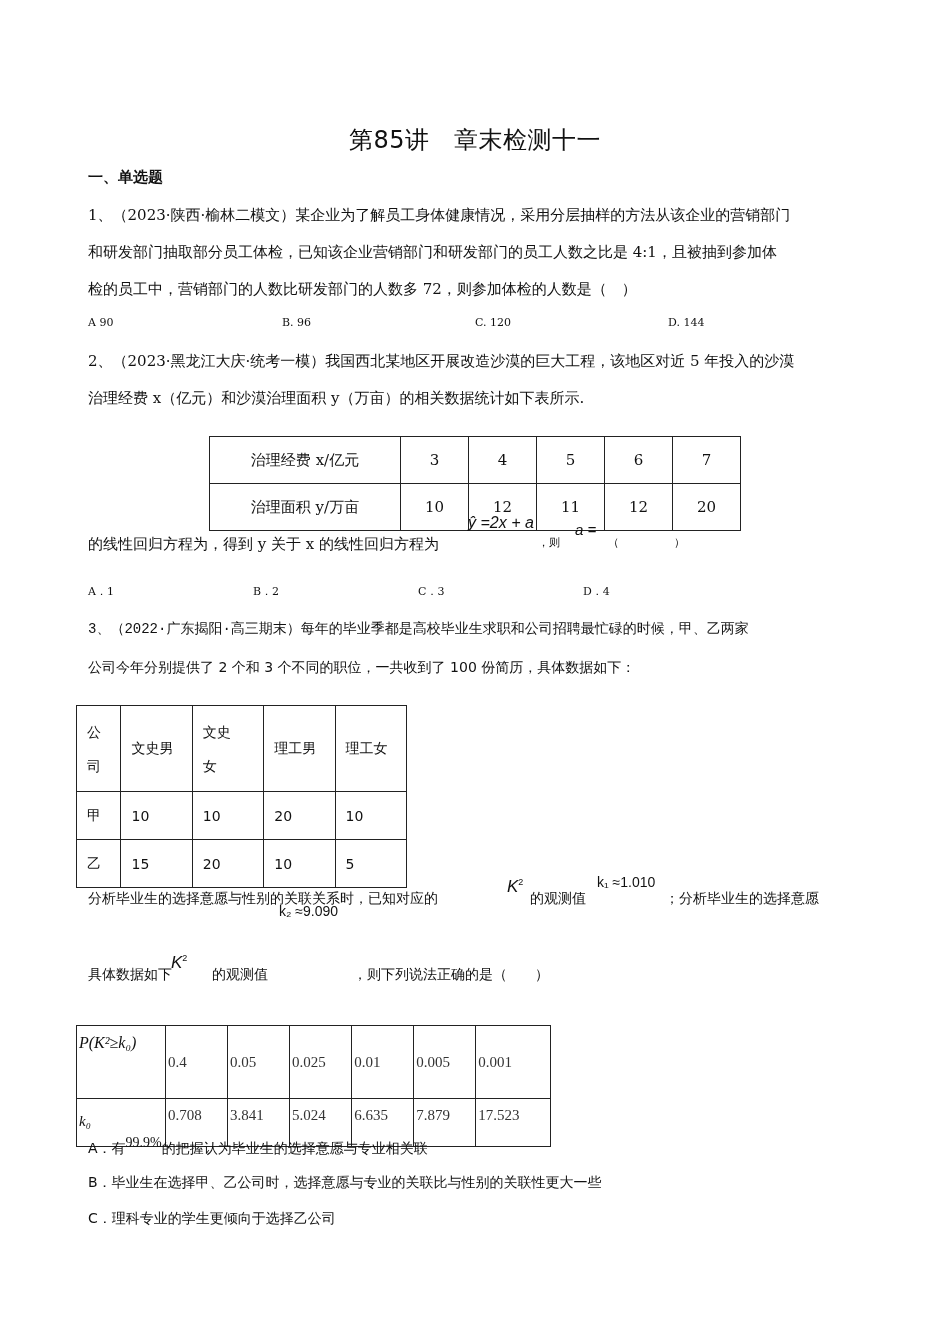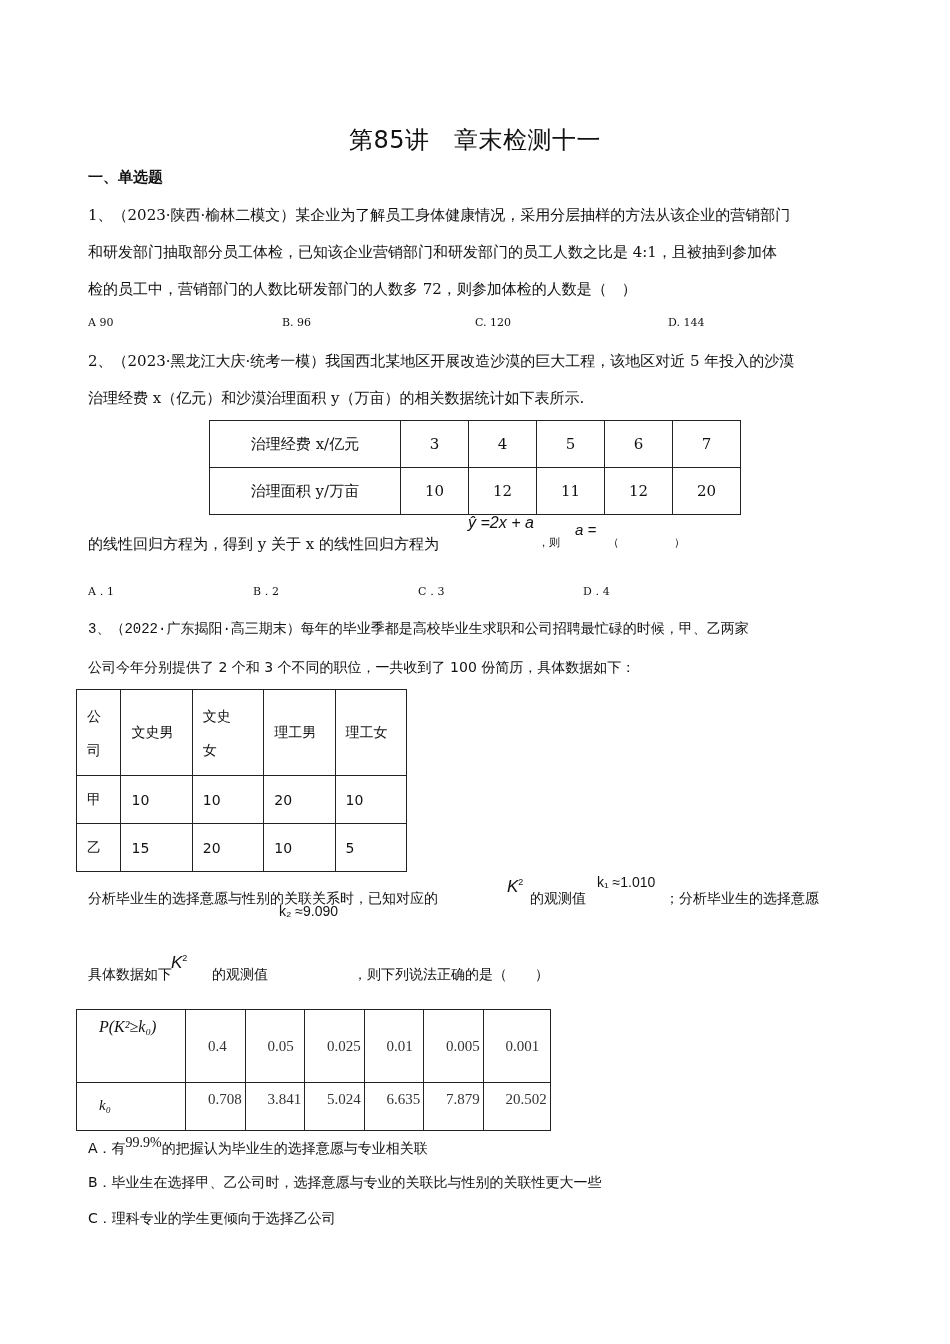--- a/index.html
+++ b/index.html
@@ -6,25 +6,25 @@
   body { width: 950px; height: 1344px; position: relative; overflow: hidden;
          font-family: "DejaVu Serif", "Liberation Serif", serif; color: #111; }
   .abs { position: absolute; white-space: nowrap; }
   .title { left: 0; width: 950px; top: 124px; text-align: center; font-size: 24px;
            font-family: "DejaVu Sans", "Liberation Sans", sans-serif; letter-spacing: 0.5px; }
   .section { left: 88px; top: 168px; font-size: 15px; font-weight: bold;
              font-family: "DejaVu Sans", "Liberation Sans", sans-serif; }
   .line { left: 88px; font-size: 15px; text-align: right; }
   .opt { font-size: 11px; }
   .math { font-family: Liberation Sans, sans-serif; font-style: italic; }
-  table { border-collapse: collapse; position: absolute; }
+  table { border-collapse: collapse; position: absolute; margin-top: 16px; }
   td { border: 1.5px solid #222; font-size: 15px; padding: 0; }
   .t1 td { text-align: center; height: 46px; }
   .t2 td { vertical-align: middle; padding-left: 10px; font-family: "DejaVu Sans", "Liberation Sans", sans-serif; font-size: 14px; }
-  .t3 td { font-family: "Liberation Serif", serif; padding-left: 22px; font-size: 15px; color: #333; }
+  .t3 td { font-family: "Liberation Serif", serif; padding-left: 2px; font-size: 15px; color: #333; }
 </style>
 </head>
 <body>
 
 <div class="abs title">第85讲　章末检测十一</div>
 <div class="abs section">一、单选题</div>
 
 <div class="abs line" style="top:206px">1、（2023·陕西·榆林二模文）某企业为了解员工身体健康情况，采用分层抽样的方法从该企业的营销部门</div>
 <div class="abs line" style="top:243px">和研发部门抽取部分员工体检，已知该企业营销部门和研发部门的员工人数之比是 4:1，且被抽到参加体</div>
 <div class="abs line" style="top:280px">检的员工中，营销部门的人数比研发部门的人数多 72，则参加体检的人数是（　）</div>
@@ -122,21 +122,21 @@
     <td>0.005</td>
     <td>0.001</td>
   </tr>
   <tr style="height:48px;vertical-align:top">
     <td style="padding-top:14px;font-style:italic;color:#111">k₀</td>
     <td style="padding-top:8px">0.708</td>
     <td style="padding-top:8px">3.841</td>
     <td style="padding-top:8px">5.024</td>
     <td style="padding-top:8px">6.635</td>
     <td style="padding-top:8px">7.879</td>
-    <td style="padding-top:8px">20.502</td>
+    <td style="padding-top:8px">17.523</td>
   </tr>
 </tbody>
   </table>
 
 <div class="abs line" style="top:1140px;font-size:14px;font-family:'DejaVu Sans','Liberation Sans',sans-serif">
   <span>A．有</span><span style="font-family:'Liberation Serif',serif;font-size:14px;position:relative;top:-6px">99.9%</span><span>的把握认为毕业生的选择意愿与专业相关联</span>
 </div>
 <div class="abs line" style="top:1174px;font-size:14px;font-family:'DejaVu Sans','Liberation Sans',sans-serif">
   <span>B．</span><span>毕业生在选择甲、乙公司时，选择意愿与专业的关联比与性别的关联性更大一些</span>
 </div>

